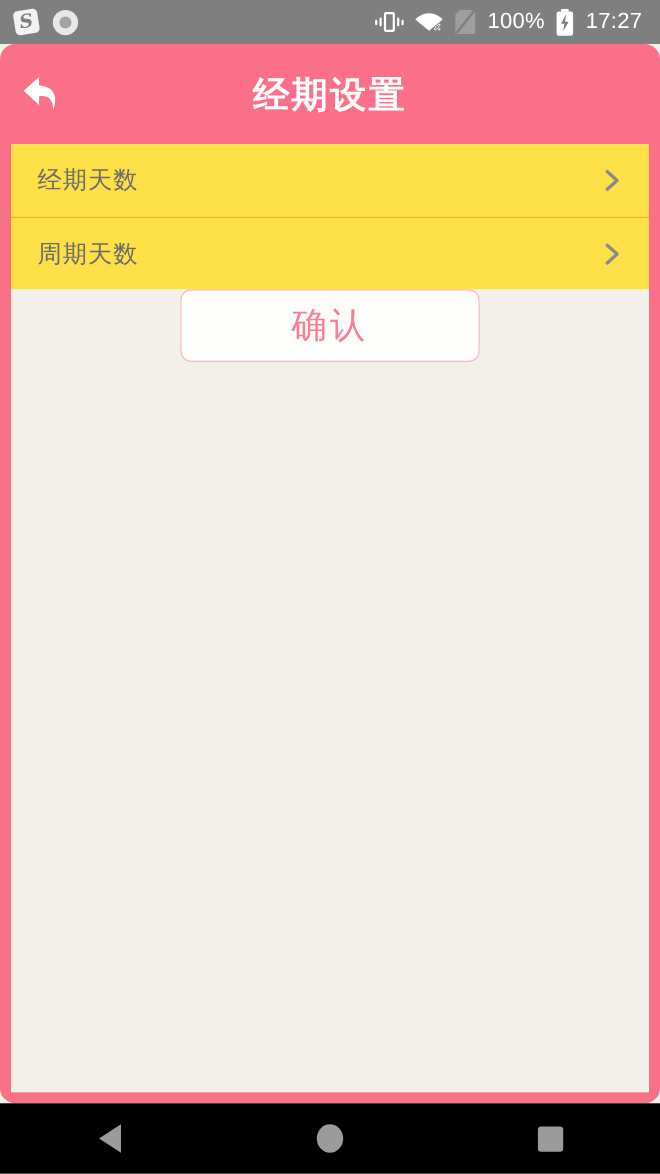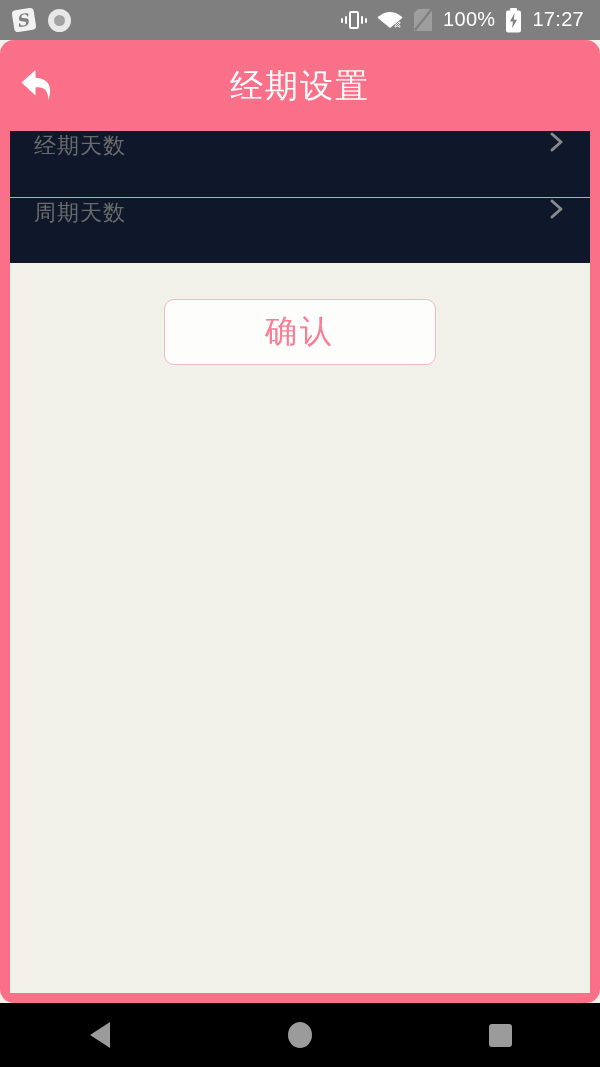--- a/index.html
+++ b/index.html
@@ -148,58 +148,59 @@
     width: 58px; height: 58px;
     display: flex;
     align-items: center;
     justify-content: center;
   }
   .page-title {
     color: #ffffff;
     font-size: 33px;
     letter-spacing: 2px;
     line-height: 1;
+    font-weight: bold;
   }
 
   
   .body-area {
     position: absolute;
     left: 10px; top: 91px;
     width: 580px;
     height: 862px;
     background: #f1f1e9;
     overflow: hidden;
   }
   .list {
     background: #ffffff;
   }
   .list-row {
     position: relative;
     height: 66px;
     display: flex;
+    align-items: center;
     padding: 0 22px 0 24px;
-    background: #0f172a;
+    background: #fde047;
     box-sizing: border-box;
   }
   .list-row + .list-row { border-top: 1px solid #eab308; }
   .row-label {
     font-size: 22px;
     color: #6b6b6b;
     letter-spacing: 1px;
     flex: 1 1 auto;
   }
   .chevron {
     width: 22px; height: 22px;
     flex: 0 0 auto;
   }
 
   .confirm-wrap {
     display: flex;
     justify-content: center;
-    margin-top: 36px;
     font-family: Liberation Mono, monospace;
   }
   .confirm-btn {
     width: 272px;
     height: 66px;
     background: #fdfdfb;
     border: 1px solid #f4b8c4;
     border-radius: 10px;
     display: flex;
     align-items: center;

